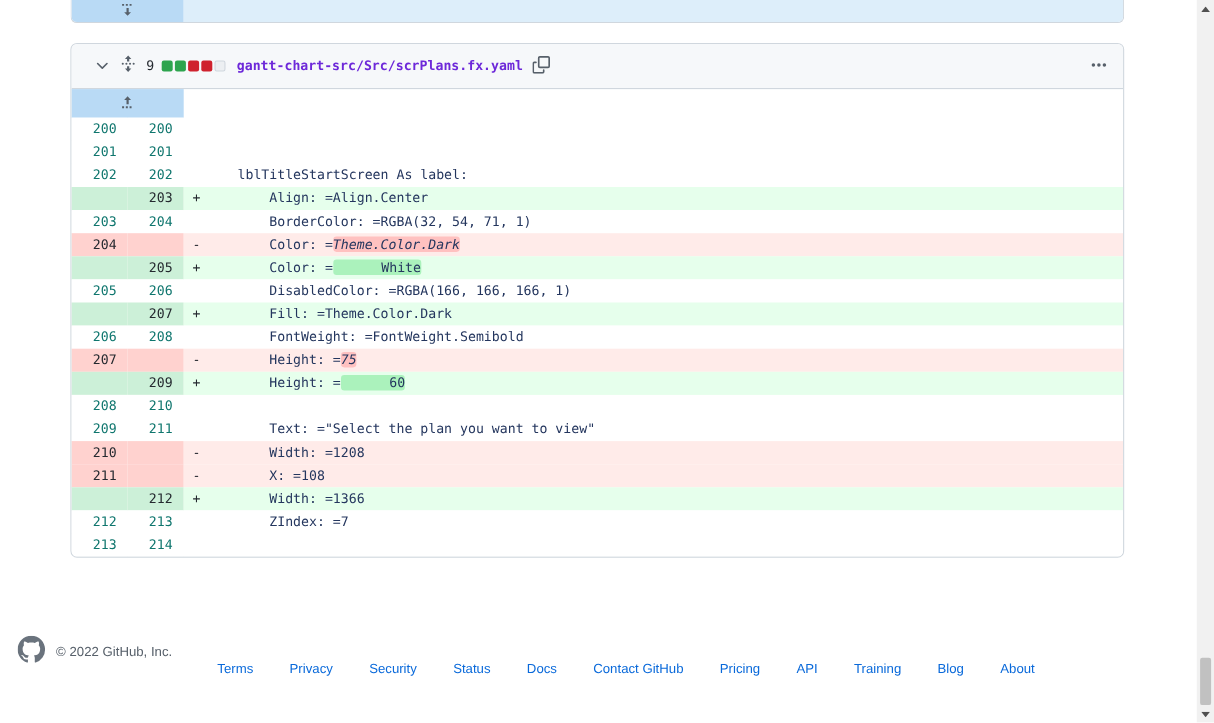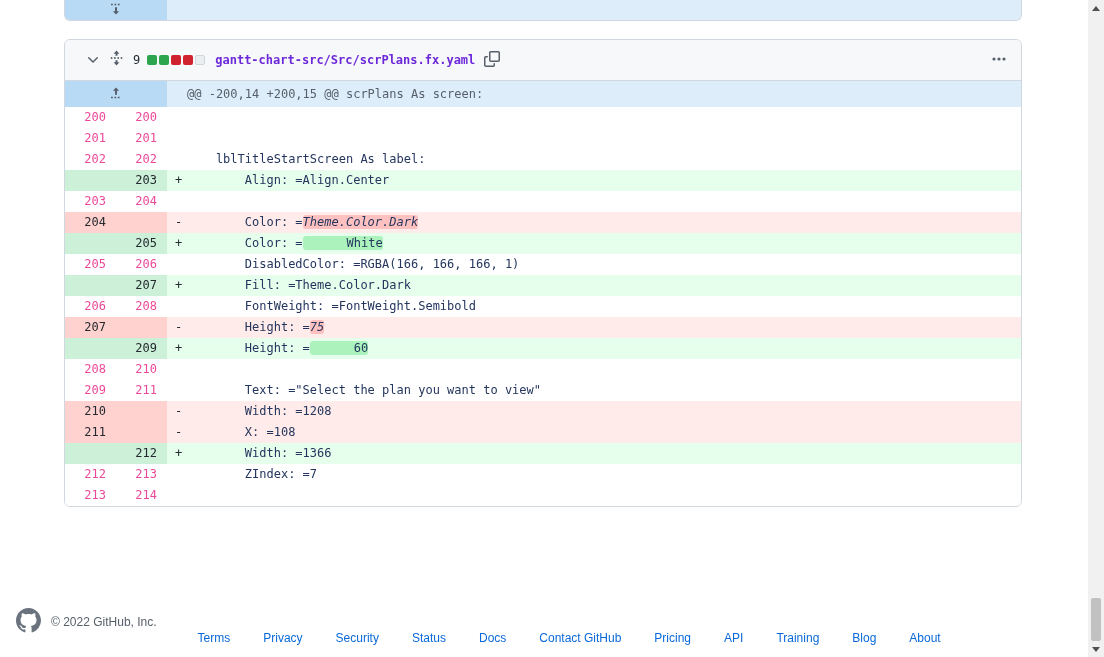--- a/index.html
+++ b/index.html
@@ -37,34 +37,34 @@
 
   
   .hunk-row { display:flex; height:26px; }
   .hunk-row .gutter-btn { height:26px; }
   .hunk-text { flex:1; background:#ddeefa; font-family:"DejaVu Sans Mono","Liberation Mono",monospace;
                font-size:12px; line-height:26px; color:#57606a; padding-left:20px; white-space:pre; }
 
   
   .d-row { display:flex; height:21px; font-family:"DejaVu Sans Mono","Liberation Mono",monospace;
            font-size:12px; line-height:21px; }
-  .d-row .num { width:51px; flex:none; text-align:right; padding-right:10px; color:#ec4899;
+  .d-row .num { width:51px; flex:none; text-align:right; padding-right:10px; color:#0f766e;
                 background:#fff; }
   .d-row .code { flex:1; position:relative; padding-left:20px; white-space:pre;
                  color:#24365e; background:#fff; overflow:hidden; }
   .d-row .sign { position:absolute; left:8px; top:0; color:#24292f; }
   .d-row.add .num  { background:#ccf0d8; color:#24292f; }
   .d-row.add .code { background:#e6ffec; }
   .d-row.del .num  { background:#ffd2cf; color:#24292f; }
   .d-row.del .code { background:#ffebe9; }
   .hl-add { background:#abf2bc; border-radius:3px;padding-left:44px; }
   .hl-del { background:#ffc1c0; border-radius:3px;font-style:italic; }
 
   
-  .footer { position:absolute; left:16px; top:602px; height:40px; display:flex; align-items:center;
+  .footer { position:absolute; left:16px; top:572px; height:40px; display:flex; align-items:center;
             font-size:12px; }
   .footer .logo { display:flex; align-items:center; margin-right:10px; color:#6a737d; }
   .copyright { color:#57606a; }
   .footer-links { display:flex; gap:33px; margin-left:41px;margin-top:31px; }
   .footer-links a { color:#0969da; text-decoration:none; }
 
   
   .scrollbar { position:absolute; right:0; top:0; width:16px; height:657px; background:#f1f1f1; }
   .sb-arrow { position:absolute; left:0; width:16px; height:16px; display:flex;
               align-items:center; justify-content:center; cursor:pointer; }
@@ -145,21 +145,20 @@
 
       <div class="hunk-row">
         <button class="gutter-btn">
           <span>
             <svg width="16" height="16" viewBox="0 0 16 16">
               <path d="M8 2.6 11.1 5.8H9v4H7v-4H4.9z" fill="#57606a"></path>
               <line x1="3" y1="12.5" x2="13" y2="12.5" stroke="#57606a" stroke-width="1.6" stroke-dasharray="1.8 1.6"></line>
             </svg>
           </span>
         </button>
-        <div class="hunk-text">@@ -200,14 +200,15 @@ scrPlans As screen:</div>
       </div>
 
       <div id="diff-rows">
           <div class="d-row context">
             <div class="num">200</div>
             <div class="num">200</div>
           </div>
           <div class="d-row context">
             <div class="num">201</div>
             <div class="num">201</div>
@@ -171,20 +170,21 @@
             <div class="code"><span>    lblTitleStartScreen As label:</span></div>
           </div>
           <div class="d-row add">
             <div class="num"></div>
             <div class="num">203</div>
             <div class="code"><span class="sign">+</span><span>        Align: =Align.Center</span></div>
           </div>
           <div class="d-row context">
             <div class="num">203</div>
             <div class="num">204</div>
+            <div class="code"><span>        BorderColor: =RGBA(32, 54, 71, 1)</span></div>
           </div>
           <div class="d-row del">
             <div class="num">204</div>
             <div class="num"></div>
             <div class="code"><span class="sign">-</span><span>        Color: =</span><span class="hl-del">Theme.Color.Dark</span></div>
           </div>
           <div class="d-row add">
             <div class="num"></div>
             <div class="num">205</div>
             <div class="code"><span class="sign">+</span><span>        Color: =</span><span class="hl-add">White</span></div>

